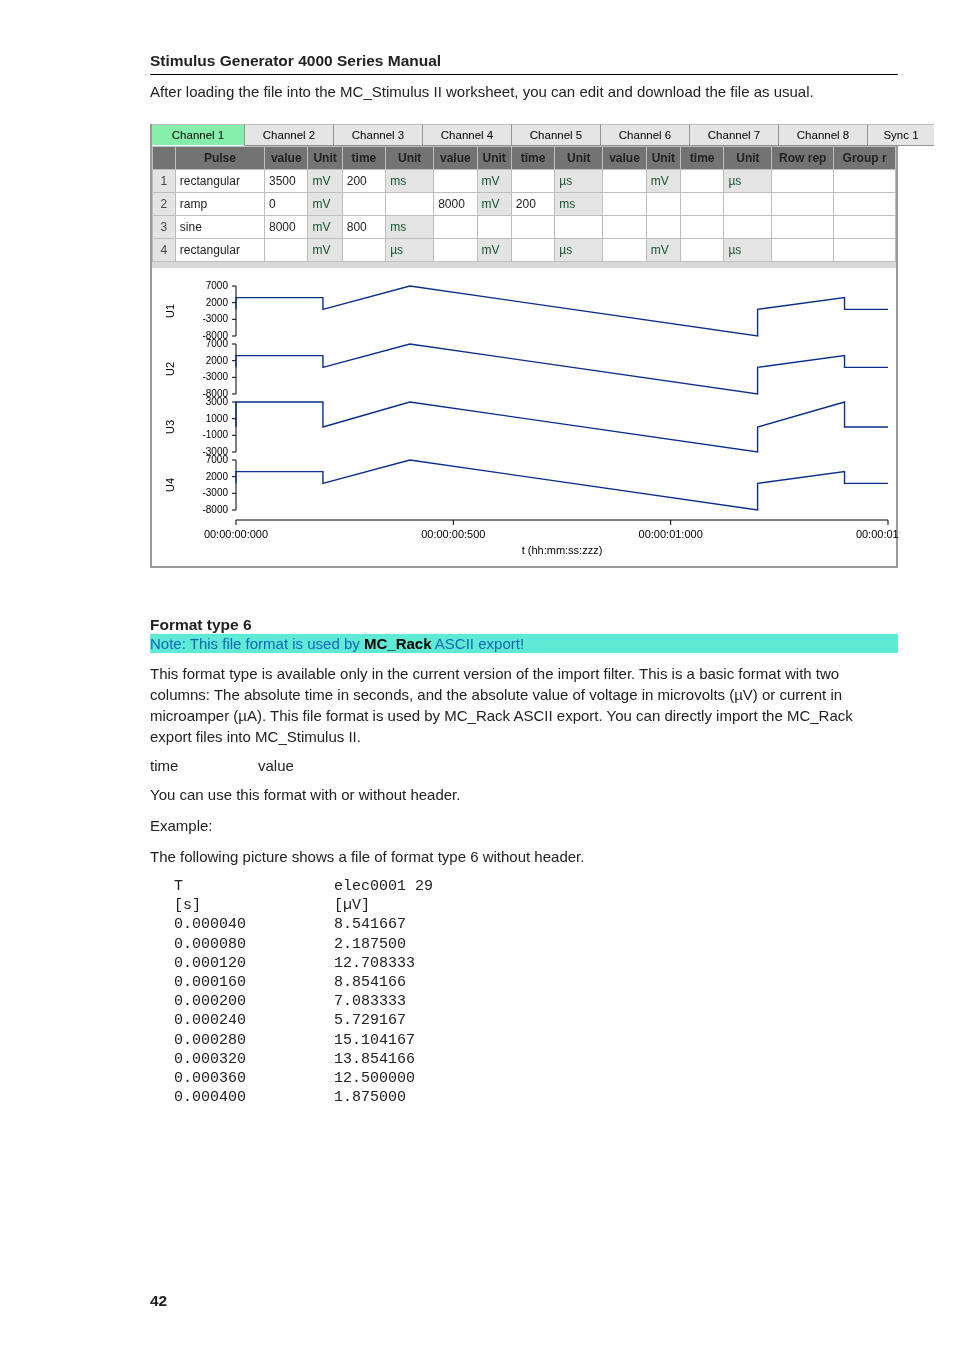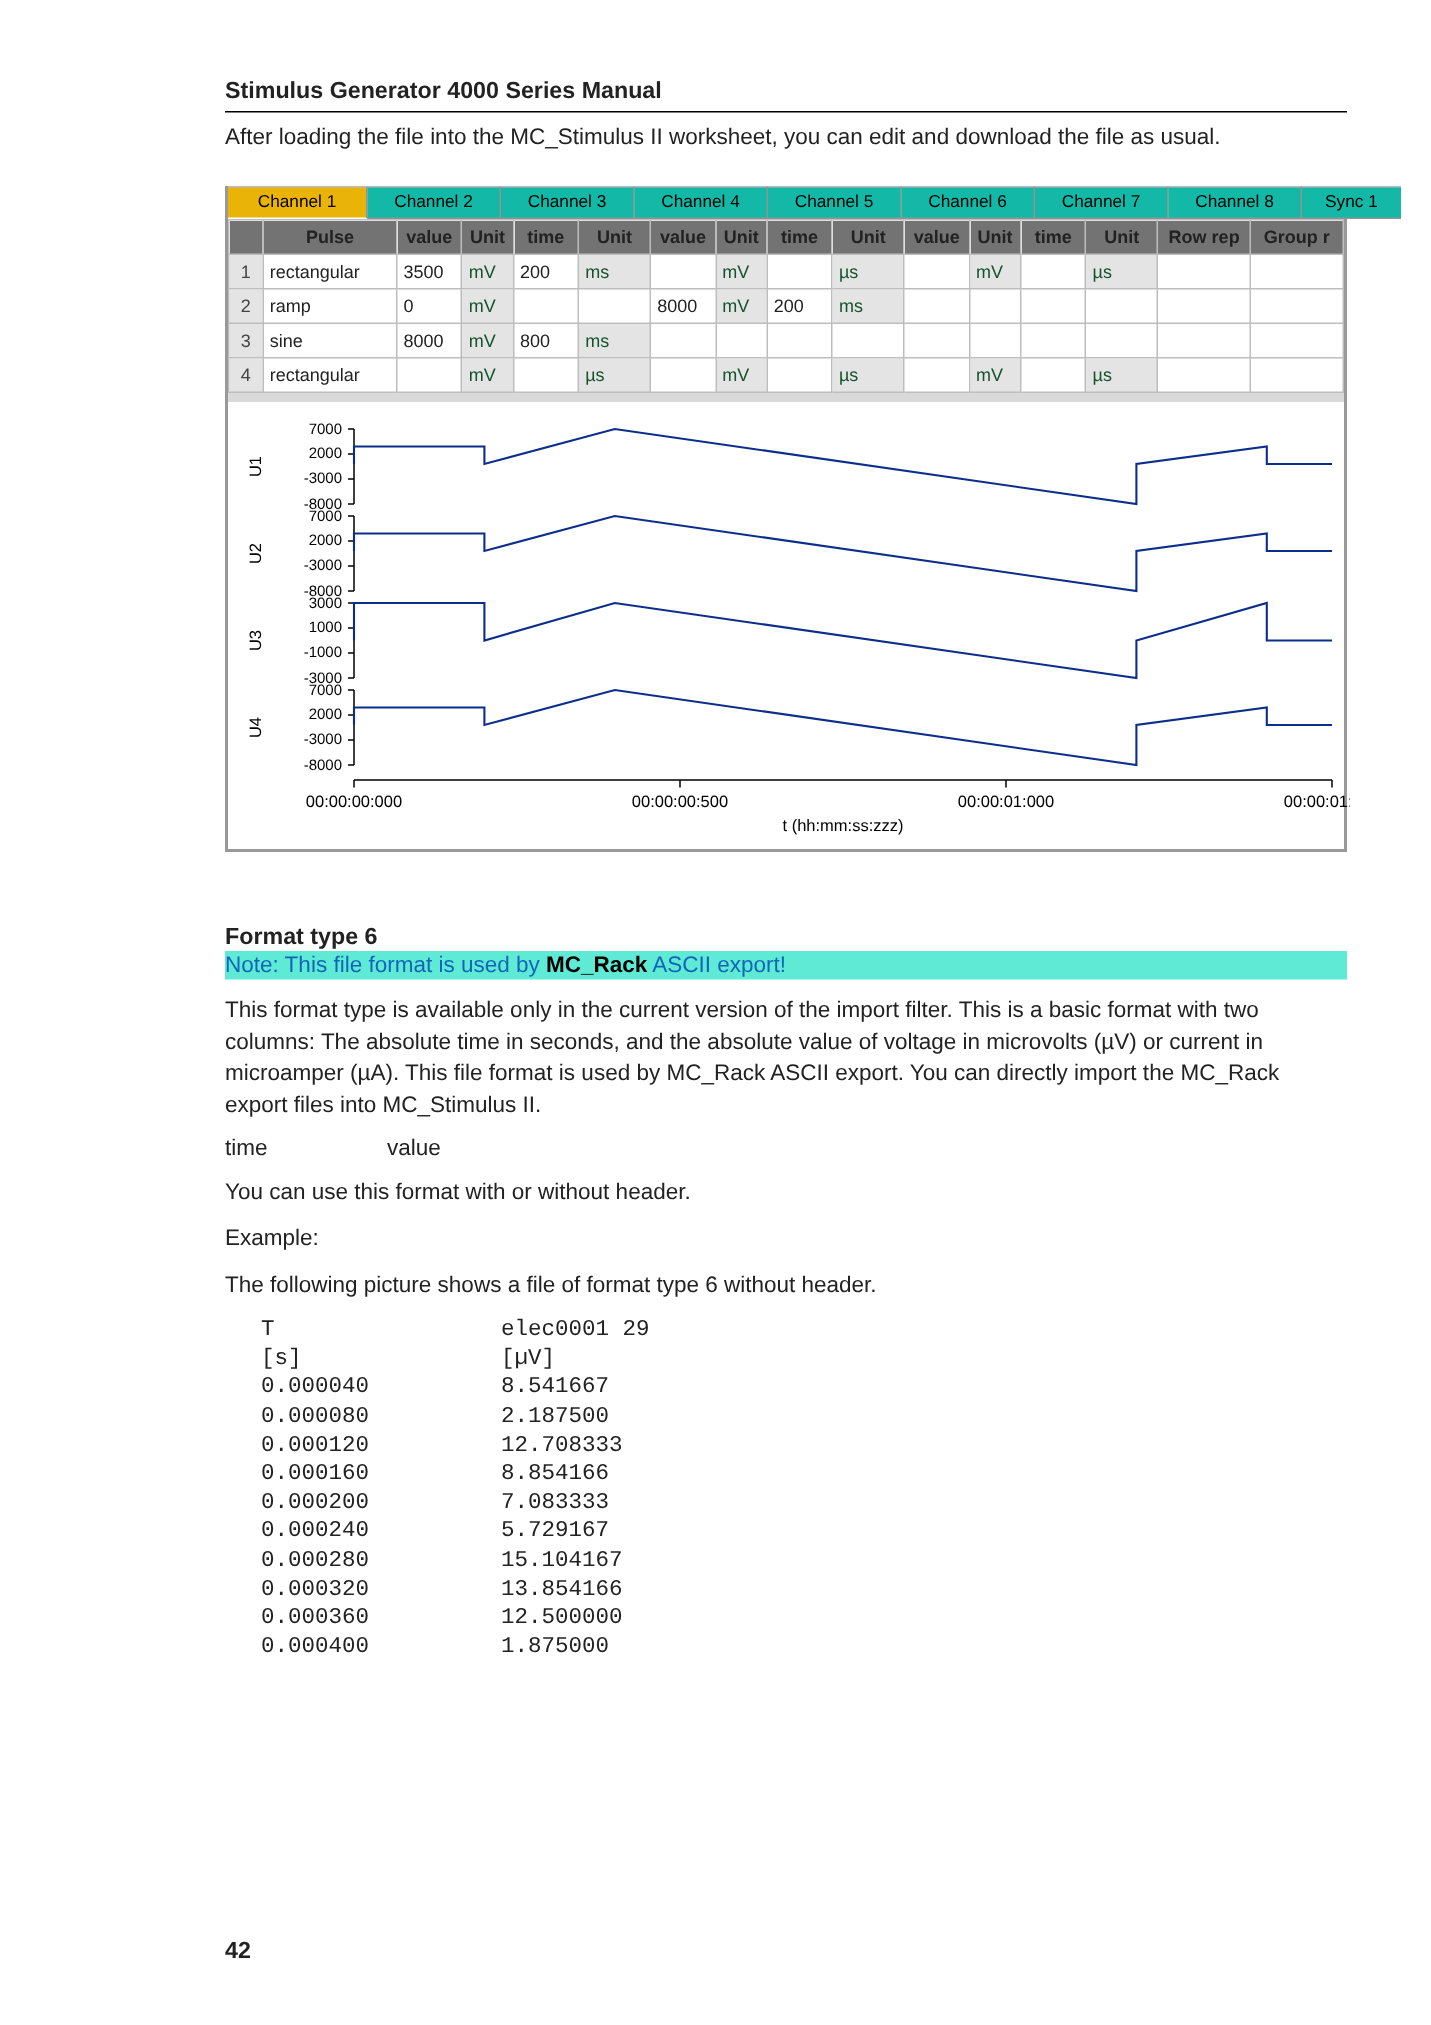--- a/index.html
+++ b/index.html
@@ -42,32 +42,32 @@
     font-size: 12px;
   }
   .tabs {
     display: flex;
     height: 22px;
   }
   .tab {
     display: flex;
     align-items: center;
     justify-content: center;
-    background: #14b8a6;
+    background: #e5e5e5;
     border-top: 1px solid #bbb;
     border-right: 1px solid #939393;
     border-bottom: 1px solid #939393;
     flex: 1 1 0;
     font-size: 11.5px;
     color: #000;
     padding: 0 4px;
     white-space: nowrap;
   }
   .tab.active {
-    background: #eab308;
+    background: #86efac;
     border-bottom: 1px solid #fff;
   }
   .tab.first { border-left: 0; flex-basis: 84px; flex-grow: 0; flex-shrink: 0; }
   .tab.sync  { flex-basis: 58px; flex-grow: 0; flex-shrink: 0; border-right: 0;}
   .tab.c2,.tab.c3,.tab.c4,.tab.c5,.tab.c6,.tab.c7,.tab.c8 { flex-basis: 80px; flex-grow: 0; flex-shrink:0; }
 
   table.grid {
     border-collapse: collapse;
     width: 100%;
     table-layout: fixed;

